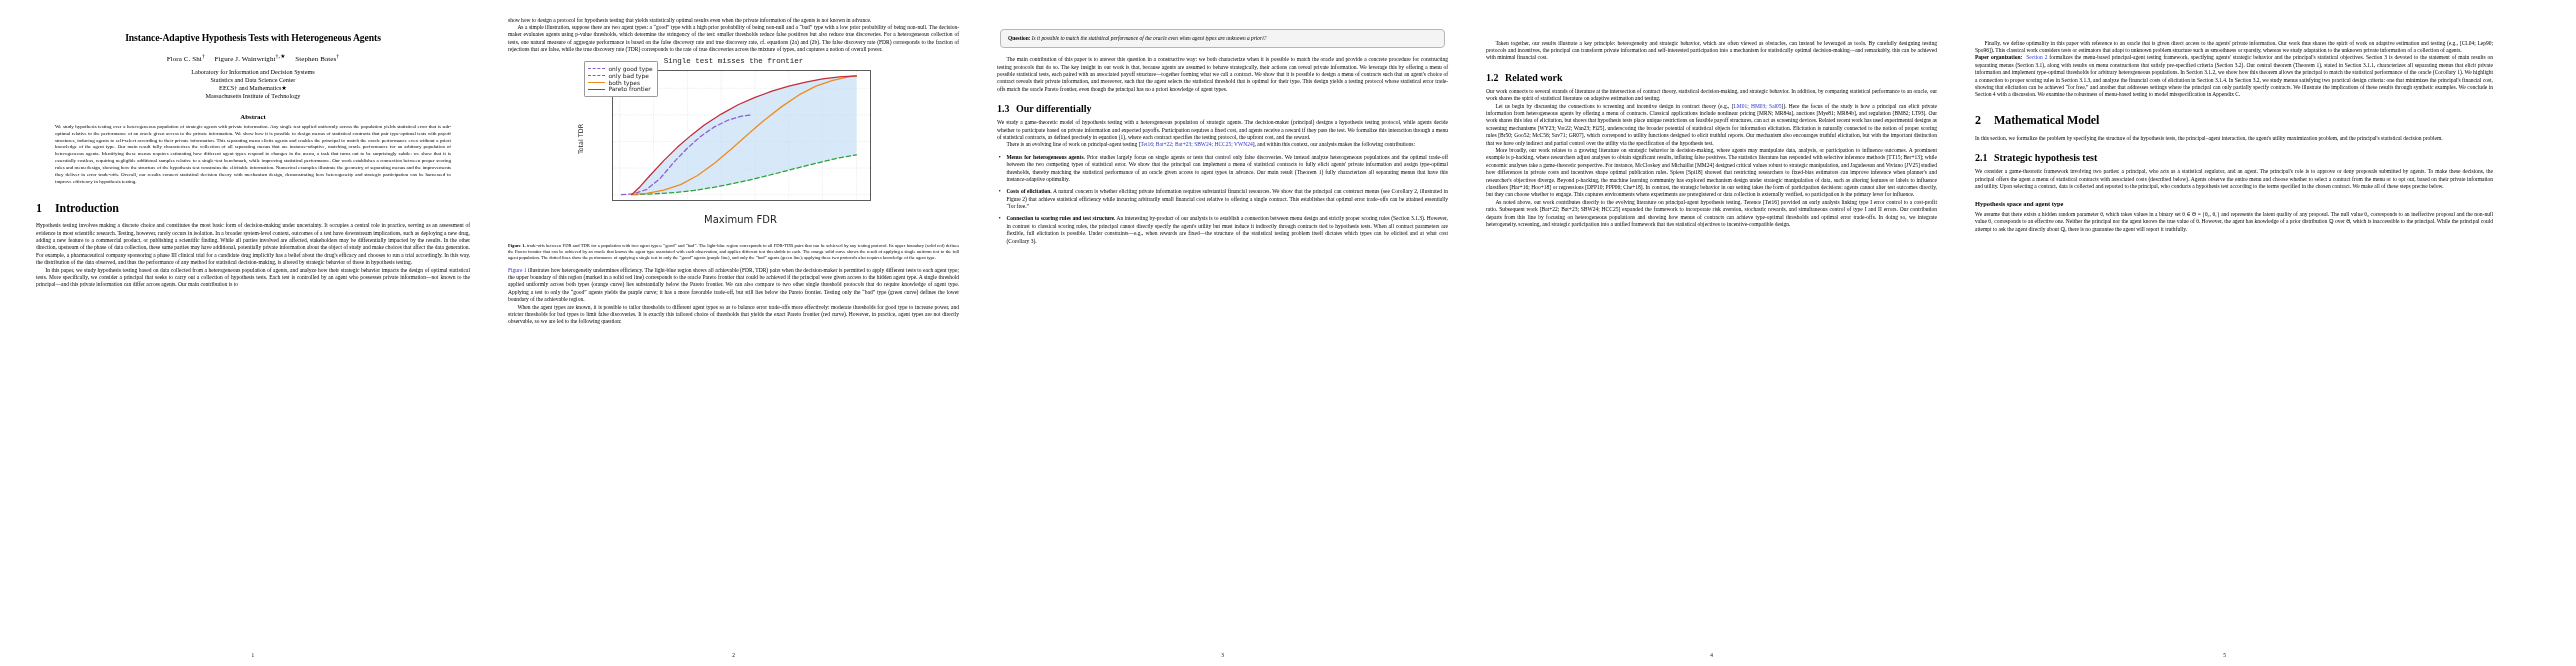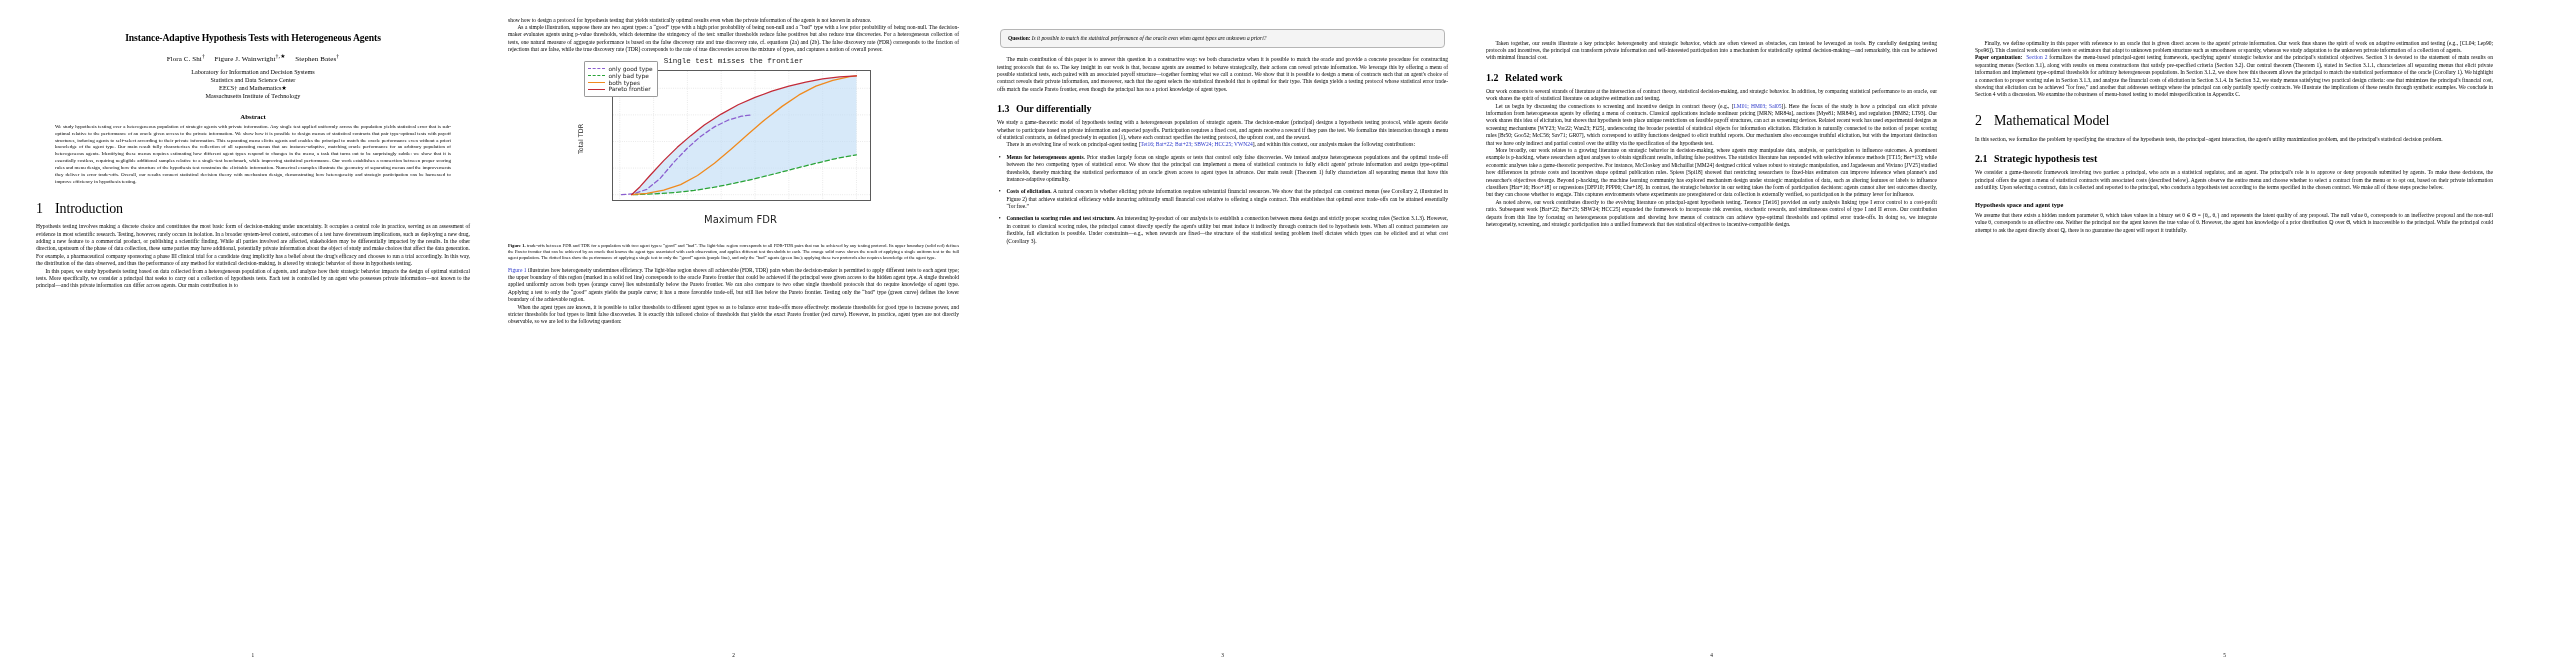--- a/index.html
+++ b/index.html
@@ -73,22 +73,22 @@
     margin: 12.2px 0 3.9px 0;
   }
   .abstract {
     font-size: 5px;
     line-height: 1.385;
     text-align: justify;
     margin: 0 19px 0 19px;
     hyphens: auto;
   }
   h2.sec {
-    font-size: 14px;
-    font-weight: normal;
+    font-size: 12px;
+    font-weight: bold;
     margin: 14.5px 0 6.7px 0;
     letter-spacing: -0.1px;
   }
   h2.sec .num { display:inline-block; min-width: 19px; }
   h3.sub {
     font-size: 10px;
     font-weight: bold;
     margin: 10px 0 5px 0;
   }
   h3.sub .num { display:inline-block; min-width: 19px; }

